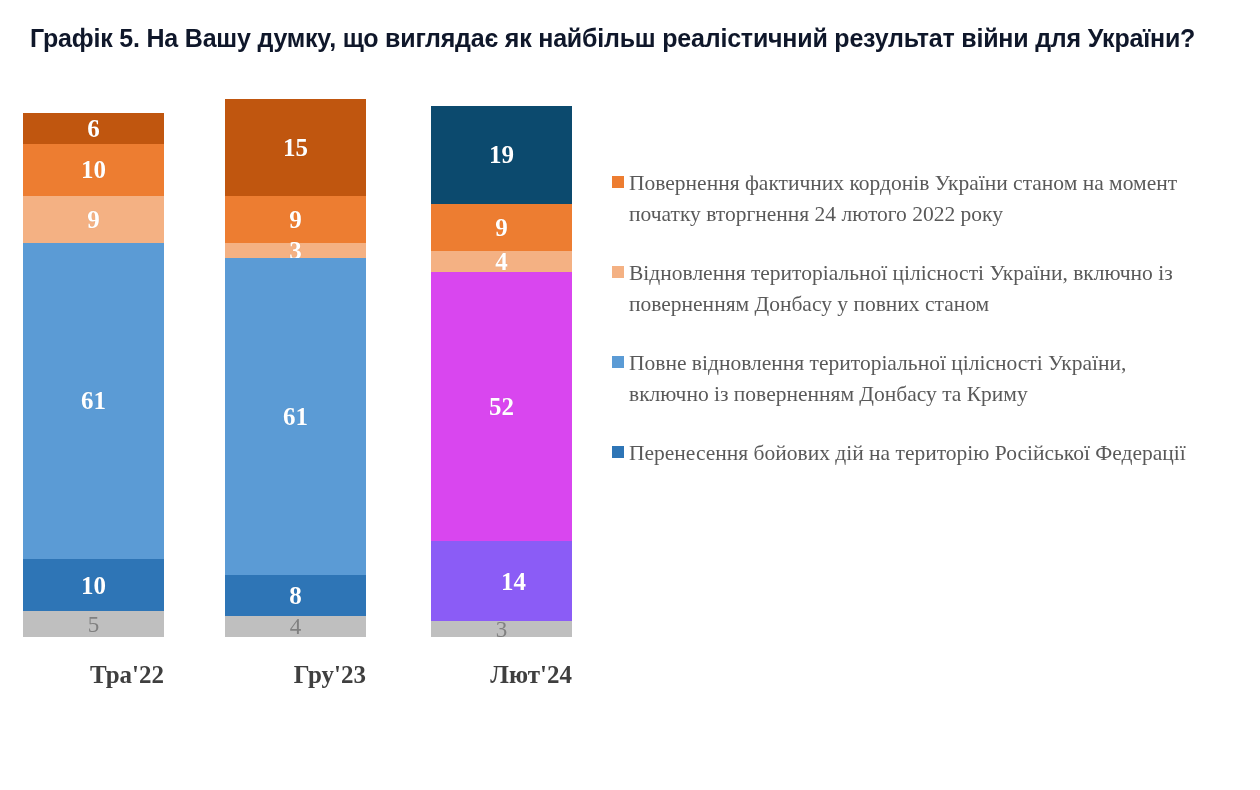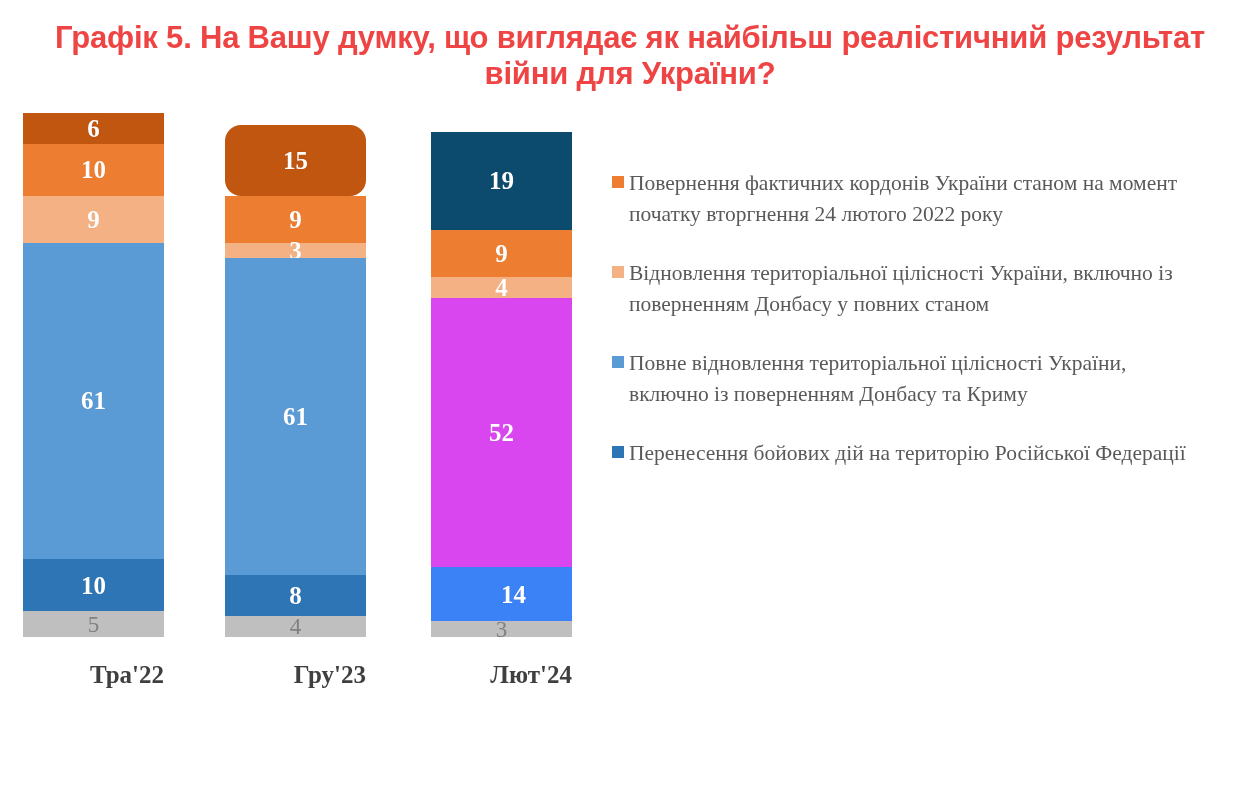--- a/index.html
+++ b/index.html
@@ -15,26 +15,26 @@
     overflow: hidden;
     position: relative;
   }
 
   
   #chart-title {
     position: absolute;
     left: 30px;
     top: 20px;
     width: 1200px;
-    text-align: center;
+    text-align: left;
     font-family: "Liberation Sans", sans-serif;
     font-weight: bold;
-    font-size: 31px;
+    font-size: 25px;
     line-height: 36px;
-    color: #ef4444;
+    color: #0f172a;
     letter-spacing: -0.2px;
   }
 
   
   #plot-area {
     position: absolute;
     left: 0;
     top: 150px;
     width: 600px;
     height: 545px;
@@ -138,21 +138,21 @@
         <span class="seg-label">61</span>
       </div>
       <div class="segment" style="background: rgb(46, 117, 182); height: 51.9px;">
         <span class="seg-label">10</span>
       </div>
       <div class="segment seg-muted" style="background: rgb(191, 191, 191); height: 25.95px;">
         <span class="seg-label">5</span>
       </div>
     </div>
   <div class="bar-group" id="bar-group-1">
-      <div class="segment" style="background: rgb(192, 86, 15); height: 71px; border-radius: 16px;">
+      <div class="segment" style="background: rgb(192, 86, 15); height: 97px;">
         <span class="seg-label">15</span>
       </div>
       <div class="segment" style="background: rgb(237, 125, 49); height: 46.71px;">
         <span class="seg-label">9</span>
       </div>
       <div class="segment" style="background: rgb(244, 177, 131); height: 15.57px;">
         <span class="seg-label">3</span>
       </div>
       <div class="segment" style="background: rgb(91, 155, 213); height: 316.59px;">
         <span class="seg-label">61</span>
@@ -170,21 +170,21 @@
       </div>
       <div class="segment" style="background: rgb(237, 125, 49); height: 46.71px;">
         <span class="seg-label">9</span>
       </div>
       <div class="segment" style="background: rgb(244, 177, 131); height: 20.76px;">
         <span class="seg-label">4</span>
       </div>
       <div class="segment" style="background: #d946ef; height: 269.88px;">
         <span class="seg-label">52</span>
       </div>
-      <div class="segment" style="background: #3b82f6; height: 54px; padding-left: 24px;">
+      <div class="segment" style="background: #8b5cf6; height: 80px; padding-left: 24px;">
         <span class="seg-label">14</span>
       </div>
       <div class="segment seg-muted" style="background: rgb(191, 191, 191); height: 15.57px;">
         <span class="seg-label">3</span>
       </div>
     </div>
 
   <div class="cat-label" id="cat-label-0">Тра'22</div>
   <div class="cat-label" id="cat-label-1">Гру'23</div>
   <div class="cat-label" id="cat-label-2">Лют'24</div>

